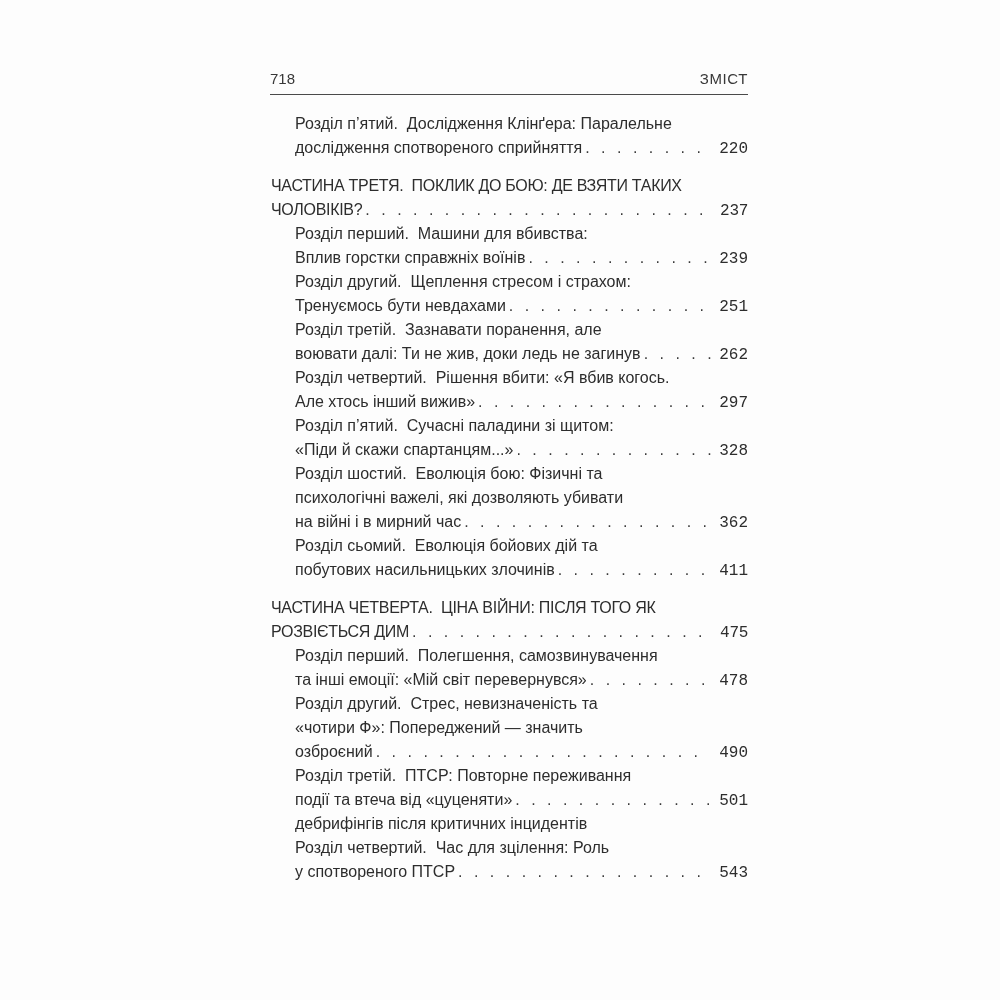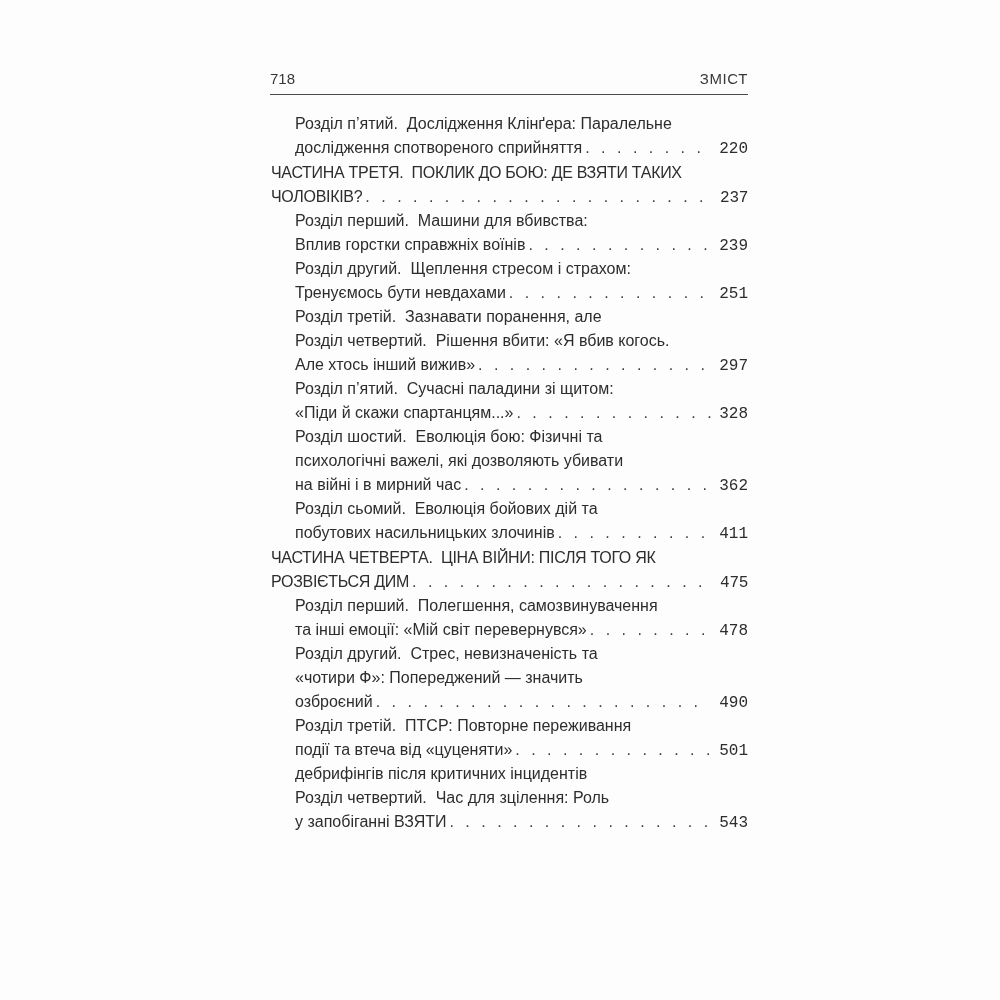--- a/index.html
+++ b/index.html
@@ -38,21 +38,21 @@
   
   .toc {
     position: absolute;
     left: 271px;
     top: 112px;
     width: 477px;
     font-size: 16px;
     line-height: 24px;
   }
   .entry { margin: 0; }
-  .entry.part { margin-top: 1px; }
+  .entry.part { margin-top: 14px; }
   .entry.part .line { letter-spacing: -0.3px; }
   .entry.chapter { padding-left: 24px; }
   .line {
     display: flex;
     align-items: baseline;
     height: 24px;
     overflow: hidden;
   }
   .txt {
     white-space: pre;
@@ -125,20 +125,25 @@
         <div class="line">
           <span class="txt">Тренуємось бути невдахами</span>
           <span class="dots"></span>
           <span class="pg">251</span>
         </div>
       </div>
       <div class="entry chapter">
         <div class="line">
           <span class="txt">Розділ третій.  Зазнавати поранення, але</span>
         </div>
+        <div class="line">
+          <span class="txt">воювати далі: Ти не жив, доки ледь не загинув</span>
+          <span class="dots"></span>
+          <span class="pg">262</span>
+        </div>
       </div>
       <div class="entry chapter">
         <div class="line">
           <span class="txt">Розділ четвертий.  Рішення вбити: «Я вбив когось.</span>
         </div>
         <div class="line">
           <span class="txt">Але хтось інший вижив»</span>
           <span class="dots"></span>
           <span class="pg">297</span>
         </div>
@@ -220,20 +225,20 @@
         </div>
       </div>
       <div class="entry chapter">
         <div class="line">
           <span class="txt">дебрифінгів після критичних інцидентів</span>
         </div>
         <div class="line">
           <span class="txt">Розділ четвертий.  Час для зцілення: Роль</span>
         </div>
         <div class="line">
-          <span class="txt">у запобіганні ВЗЯТИ</span>
+          <span class="txt">у спотвореного ПТСР</span>
           <span class="dots"></span>
           <span class="pg">543</span>
         </div>
       </div>
     </div>
 
 </div>
 
 </body></html>

